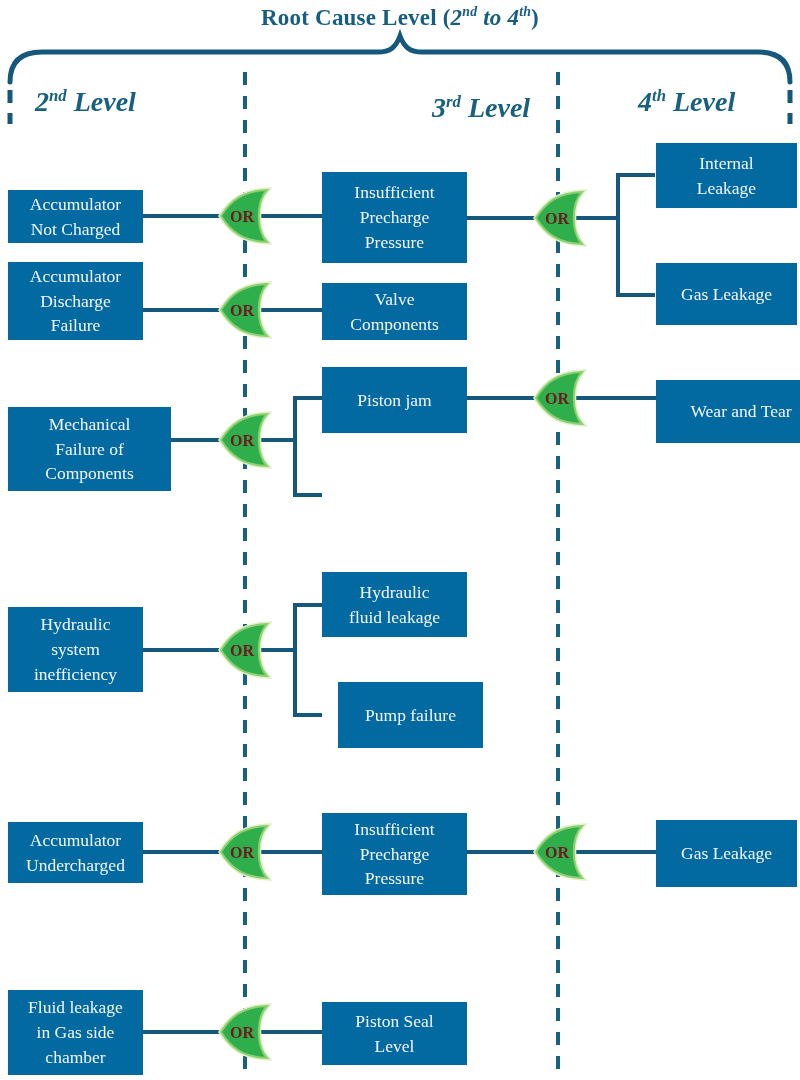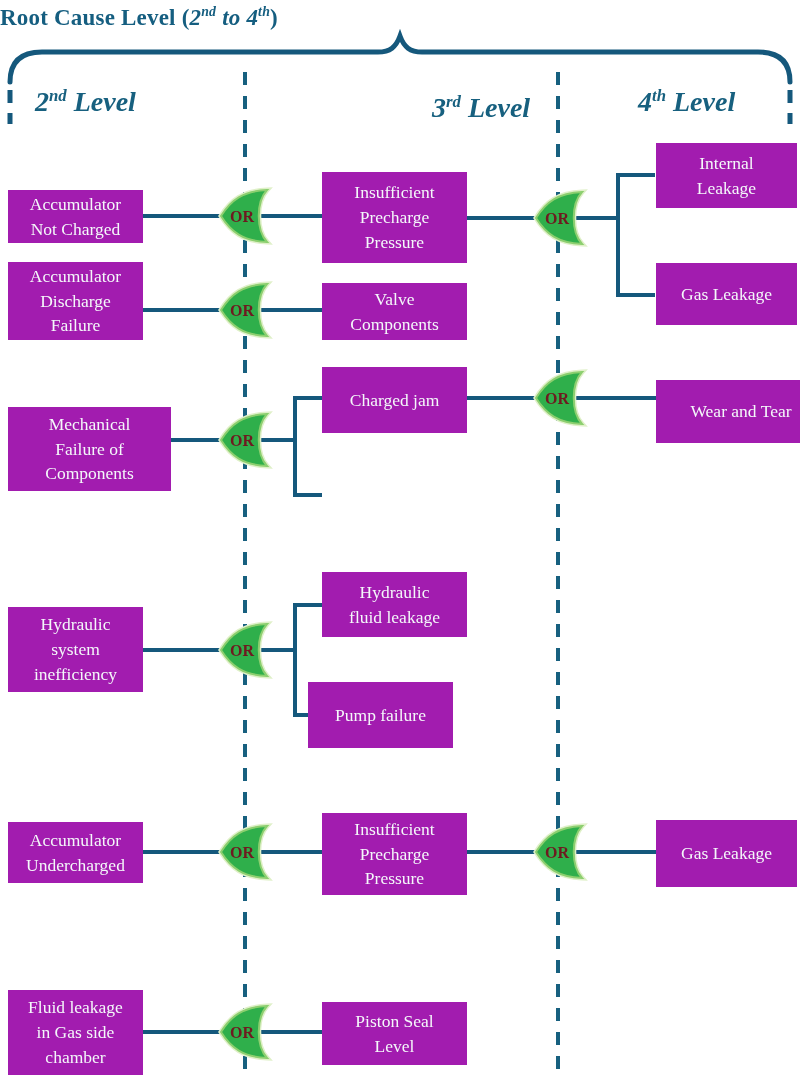--- a/index.html
+++ b/index.html
@@ -1,25 +1,25 @@
 <!DOCTYPE html>
 <html><head>
 <meta charset="utf-8">
 <style>
   html,body{margin:0;padding:0;background:#ffffff;}
   .stage{position:relative;width:800px;height:1080px;background:#ffffff;
          font-family:"Liberation Serif",serif;overflow:hidden;}
   svg.layer{position:absolute;left:0;top:0;z-index:1;}
-  .title{position:absolute;top:4px;left:0;width:800px;text-align:left;z-index:3;
+  .title{position:absolute;top:4px;left:0;width:800px;text-align:center;z-index:3;
          font-weight:bold;font-size:23px;color:#155E80;letter-spacing:.2px;}
   .title .it{font-style:italic;}
   sup{font-size:.6em;}
   .lvl{position:absolute;z-index:3;font-style:italic;font-weight:bold;
        font-size:28px;color:#17607F;}
-  .box{position:absolute;z-index:2;background:#a21caf;color:#F4F8FA;
+  .box{position:absolute;z-index:2;background:#0369a1;color:#F4F8FA;
        display:flex;align-items:center;justify-content:center;text-align:center;
        white-space:pre-line;font-size:17.5px;line-height:1.42;
        padding:2px 16px;box-sizing:border-box;}
   .gate-or{font-family:"Liberation Serif",serif;font-weight:bold;font-size:16px;
            fill:#6E1A20;text-anchor:middle;}
 </style>
 </head>
 <body>
 
 <div class="stage">
@@ -114,24 +114,24 @@
 Undercharged</div>
   <div class="box" style="left:8px;top:990px;width:135px;height:85px">Fluid leakage
 in Gas side
 chamber</div>
 
   <div class="box" style="left:322px;top:172px;width:145px;height:91px">Insufficient
 Precharge
 Pressure</div>
   <div class="box" style="left:322px;top:283px;width:145px;height:57px">Valve
 Components</div>
-  <div class="box" style="left:322px;top:367px;width:145px;height:66px">Charged jam</div>
+  <div class="box" style="left:322px;top:367px;width:145px;height:66px">Piston jam</div>
   <div class="box" style="left:322px;top:572px;width:145px;height:65px">Hydraulic
 fluid leakage</div>
-  <div class="box" style="left:308px;top:682px;width:145px;height:66px">Pump failure</div>
+  <div class="box" style="left:338px;top:682px;width:145px;height:66px">Pump failure</div>
   <div class="box" style="left:322px;top:813px;width:145px;height:82px">Insufficient
 Precharge
 Pressure</div>
   <div class="box" style="left:322px;top:1002px;width:145px;height:63px">Piston Seal
 Level</div>
 
   <div class="box" style="left:656px;top:143px;width:141px;height:65px">Internal
 Leakage</div>
   <div class="box" style="left:656px;top:263px;width:141px;height:62px">Gas Leakage</div>
   <div class="box" style="left:656px;top:380px;width:170px;height:63px">Wear and Tear</div>

